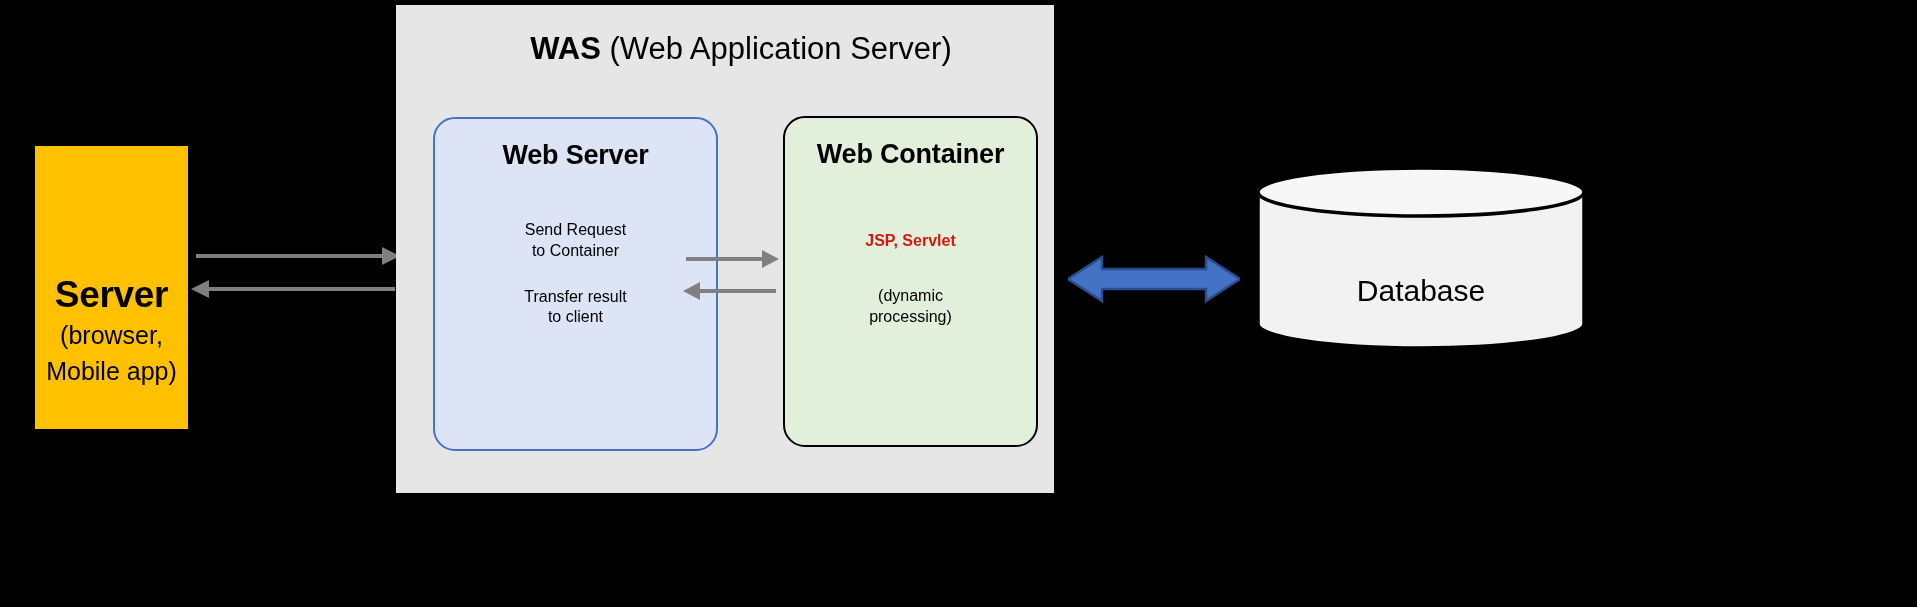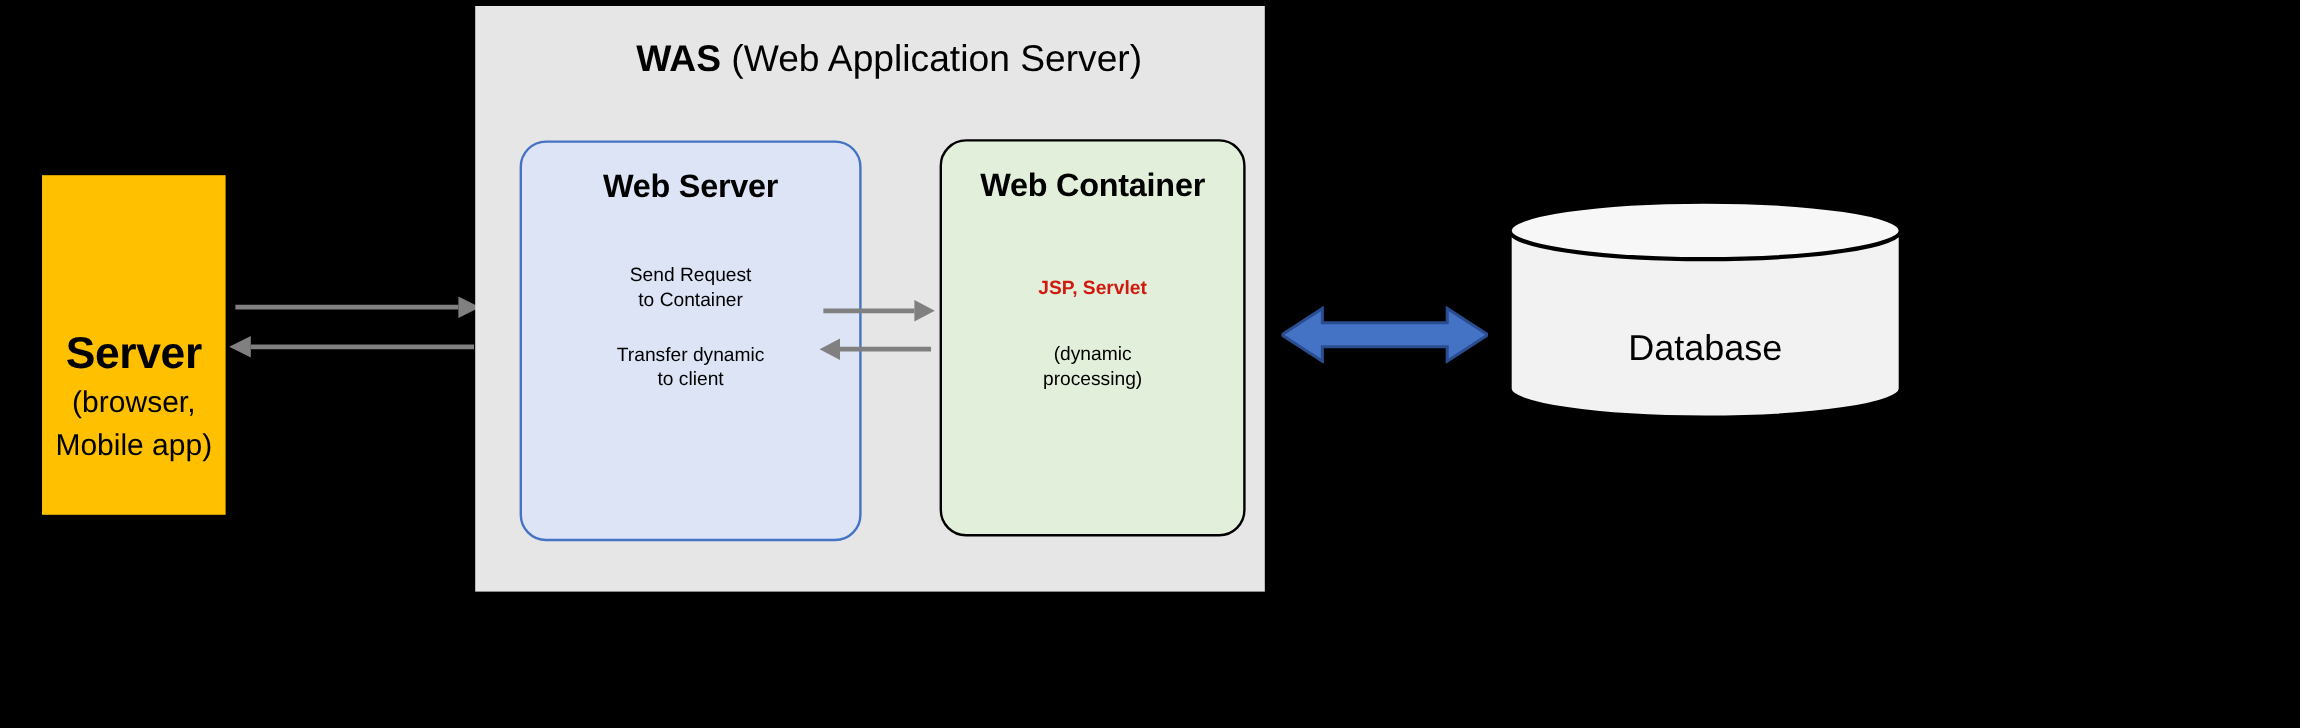--- a/index.html
+++ b/index.html
@@ -172,21 +172,21 @@
 <div id="was-panel">
 
   <div id="was-title">
     <span class="b">WAS</span><span class="n"> (Web Application Server)</span>
   </div>
 
   <div class="inner-box" id="web-server-box">
     <div class="hdr">Web Server</div>
     <div class="body-line" id="ws-line1">Send Request</div>
     <div class="body-line">to Container</div>
-    <div class="body-line" id="ws-line2">Transfer dynamic</div>
+    <div class="body-line" id="ws-line2">Transfer result</div>
     <div class="body-line">to client</div>
   </div>
 
   <svg class="gray-arrow" style="left:290px; top:241px;" width="94" height="26" viewBox="0 0 94 26">
     <line x1="0" y1="13" x2="76" y2="13" stroke="#808080" stroke-width="4"></line>
     <polygon points="76,4 93,13 76,22" fill="#808080"></polygon>
   </svg>
   <svg class="gray-arrow" style="left:286px; top:273px;" width="94" height="26" viewBox="0 0 94 26">
     <line x1="18" y1="13" x2="94" y2="13" stroke="#808080" stroke-width="4"></line>
     <polygon points="18,4 1,13 18,22" fill="#808080"></polygon>

